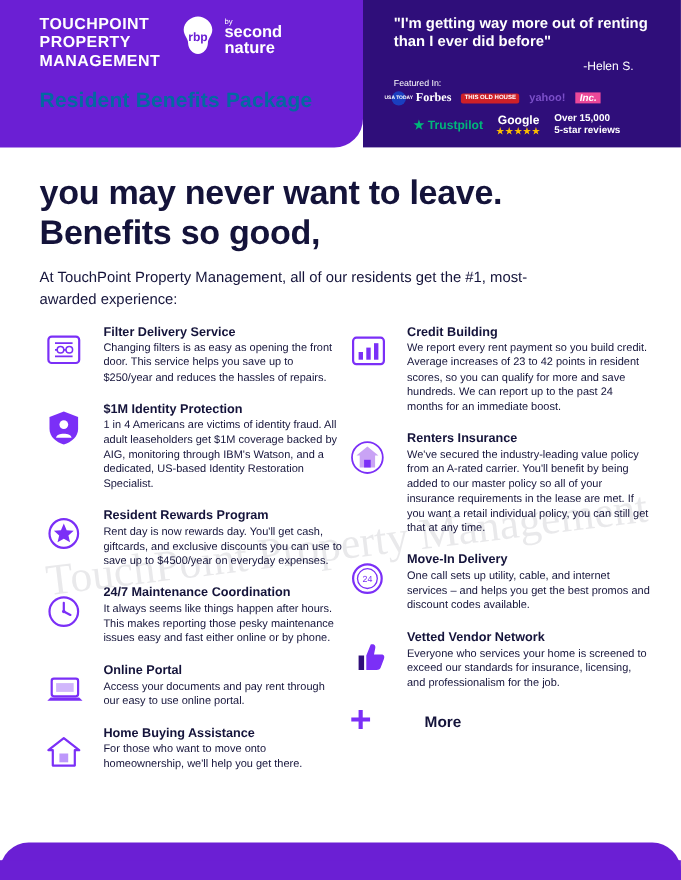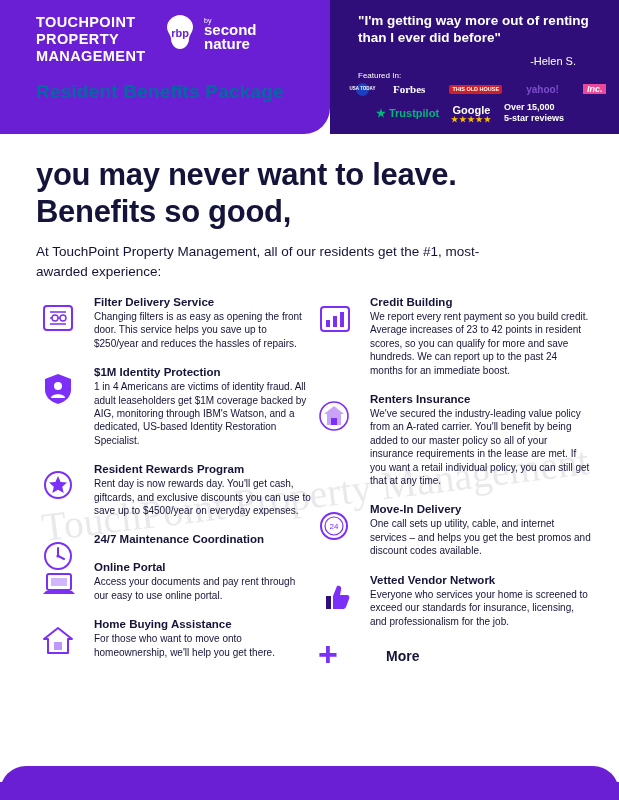--- a/index.html
+++ b/index.html
@@ -45,21 +45,21 @@
   }
   .quote-attr {
     position:absolute; left:358px; top:55px; width:240px;
     color:#ffffff; font-size:11px; text-align:right; width:218px;
   }
   .featured-label {
     position:absolute; left:358px; top:71px; color:#ffffff; font-size:8px;
   }
   .logo-row {
     position:absolute; left:356px; top:82px; width:250px; height:14px;
-    display:flex; align-items:center; gap:24px;
+    display:flex; align-items:center; gap:9px;
   }
   .lg { font-size:9px; font-weight:bold; color:#fff; white-space:nowrap; }
   .lg-usa { background:#1a3fbf; color:#fff; border-radius:50%; width:13px; height:13px; display:flex; align-items:center; justify-content:center; font-size:4.5px; text-align:center; line-height:4px;}
   .lg-forbes { font-family:"Liberation Serif", serif; font-size:11px; }
   .lg-house { background:#cf2027; color:#fff; font-size:5.5px; padding:2px 3px; border-radius:2px; text-align:center; line-height:5px;}
   .lg-yahoo { color:#7b4fc9; font-size:10px; }
   .lg-inc { background:#ec4899; color:#fff; font-size:9px; padding:0 4px; font-style:italic; }
   .logo-row2 {
     position:absolute; left:376px; top:102px; width:255px; height:22px;
     display:flex; align-items:center; gap:12px;
@@ -210,20 +210,21 @@
       <div class="benefit-desc">Rent day is now rewards day. You'll get cash, giftcards, and exclusive discounts you can use to save up to $4500/year on everyday expenses.</div>
     </div>
 
     <div class="benefit">
       <svg class="benefit-icon" viewBox="0 0 46 42">
         <circle cx="22" cy="21" r="13" fill="none" stroke="#7b2ff7" stroke-width="2"></circle>
         <path d="M22 13 V21 L28 24" stroke="#7b2ff7" stroke-width="2" fill="none" stroke-linecap="round"></path>
         <circle cx="22" cy="21" r="1.6" fill="#7b2ff7"></circle>
       </svg>
       <div class="benefit-title">24/7 Maintenance Coordination</div>
+      <div class="benefit-desc">It always seems like things happen after hours. This makes reporting those pesky maintenance issues easy and fast either online or by phone.</div>
     </div>
 
     <div class="benefit">
       <svg class="benefit-icon" viewBox="0 0 46 42">
         <rect x="11" y="11" width="24" height="16" rx="2" fill="none" stroke="#7b2ff7" stroke-width="2"></rect>
         <rect x="15" y="15" width="16" height="8" fill="#7b2ff7" opacity=".35"></rect>
         <path d="M7 31 H39 L36 28 H10 Z" fill="#7b2ff7"></path>
       </svg>
       <div class="benefit-title">Online Portal</div>
       <div class="benefit-desc">Access your documents and pay rent through our easy to use online portal.</div>

